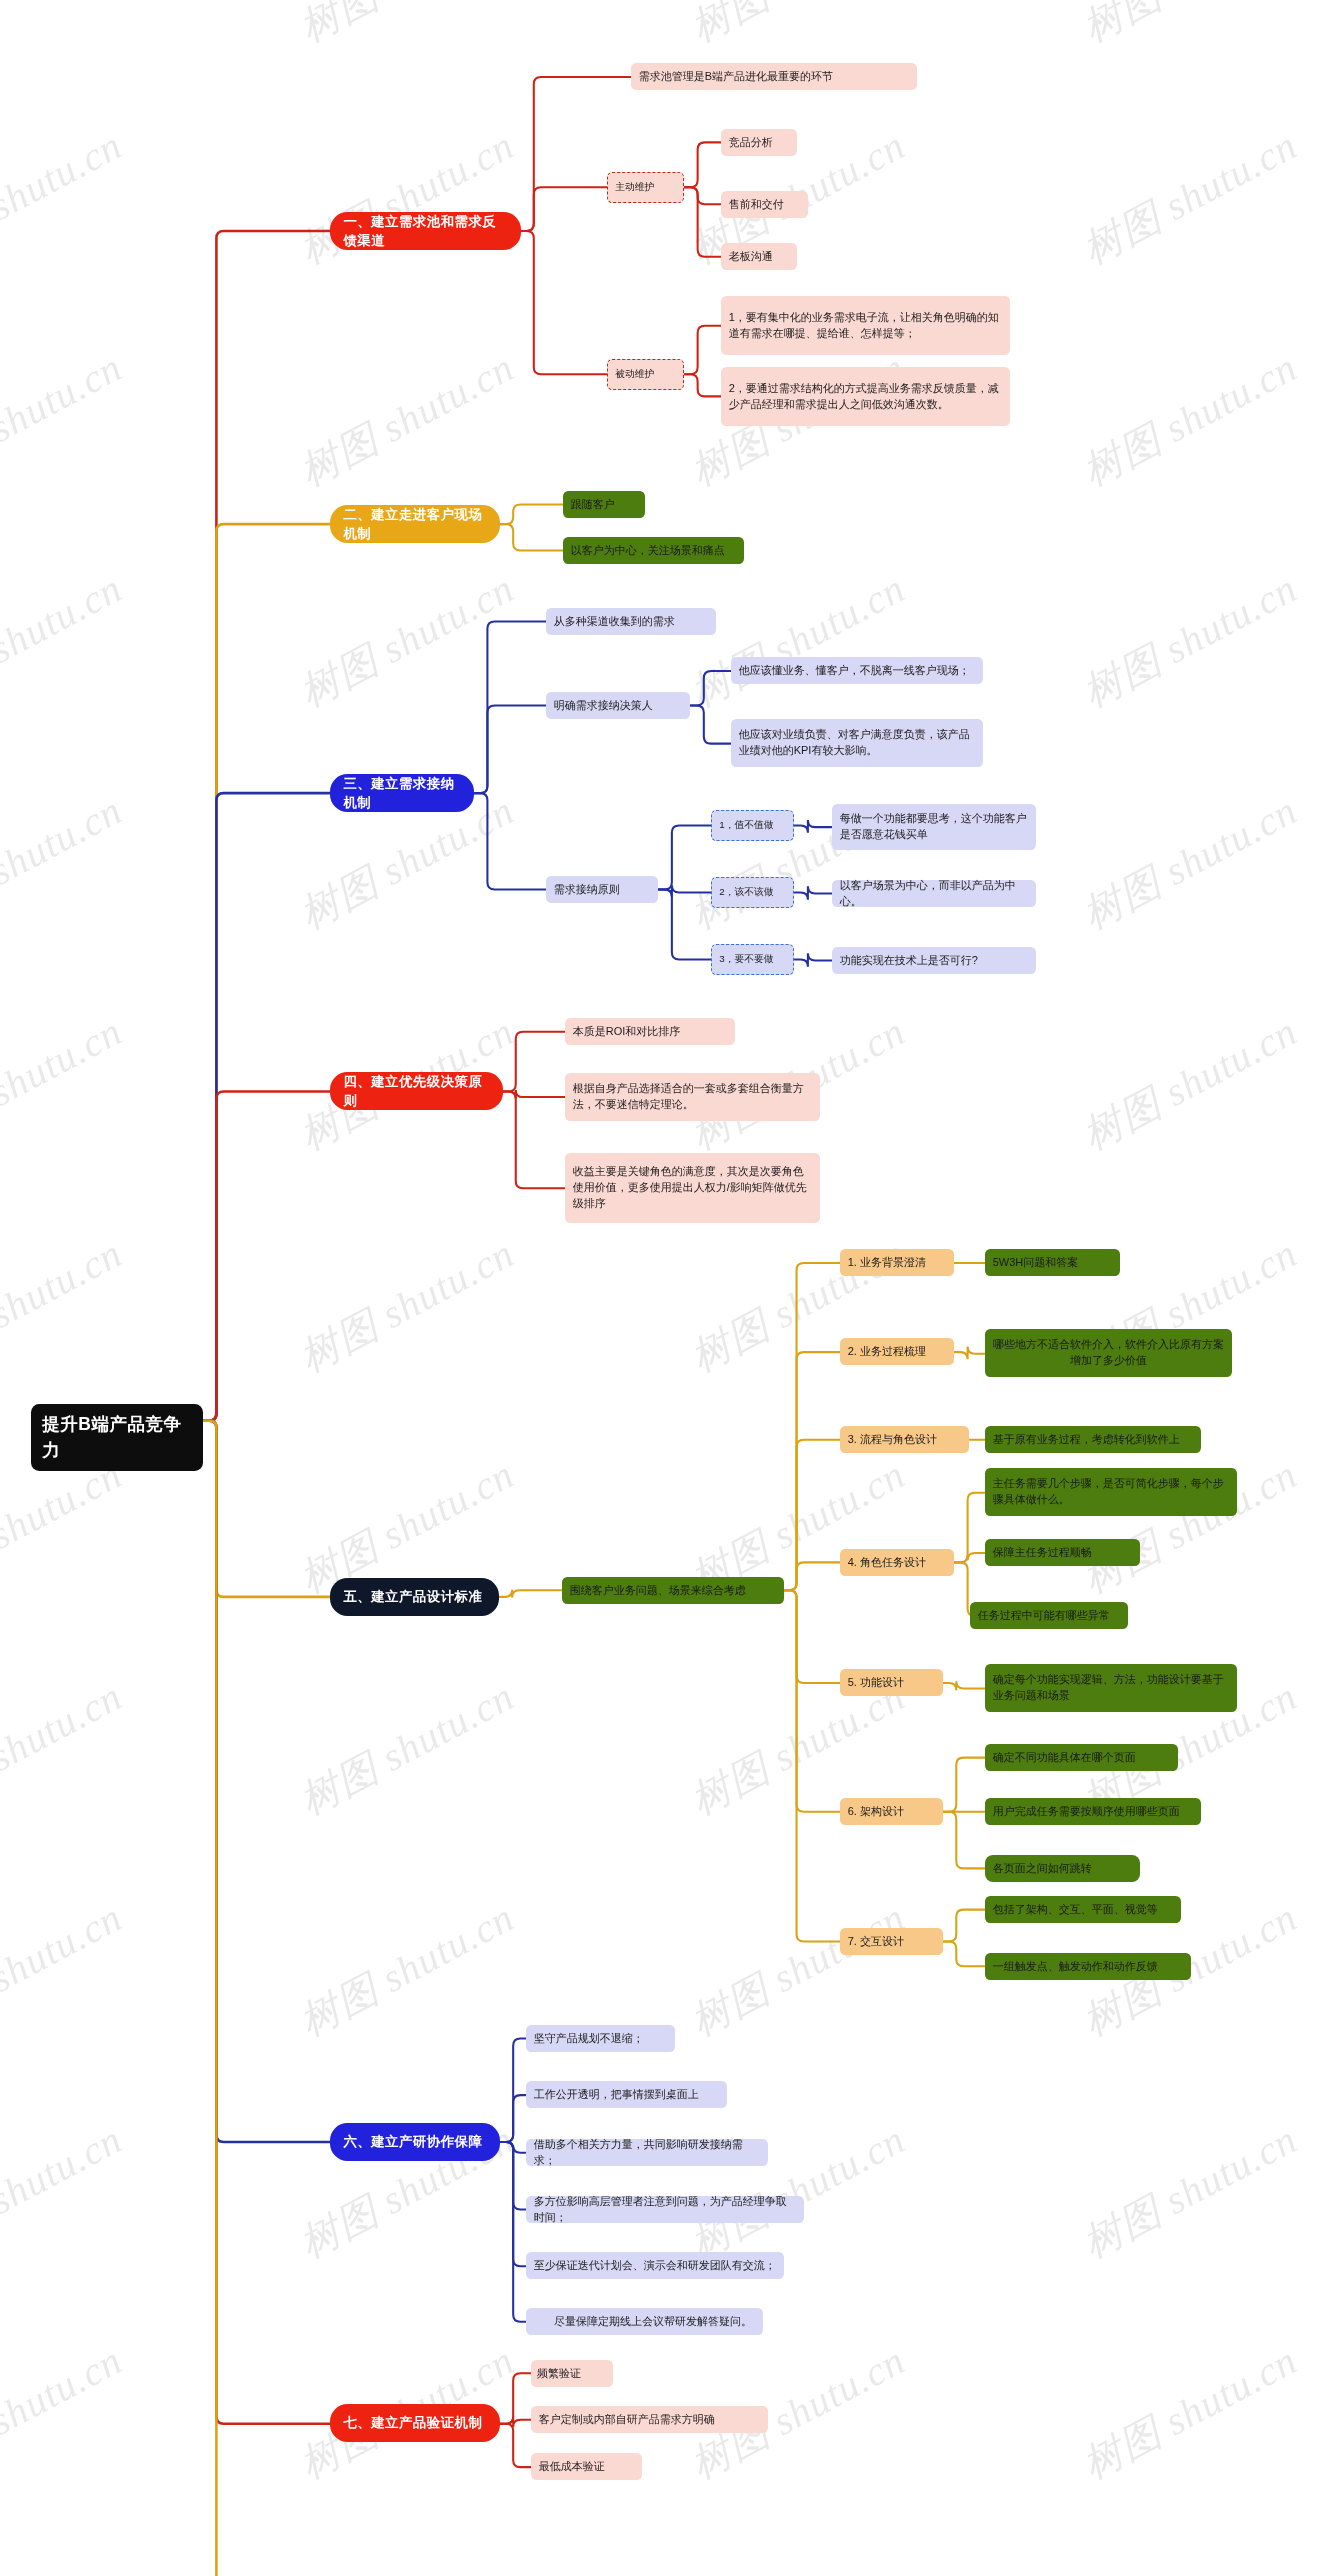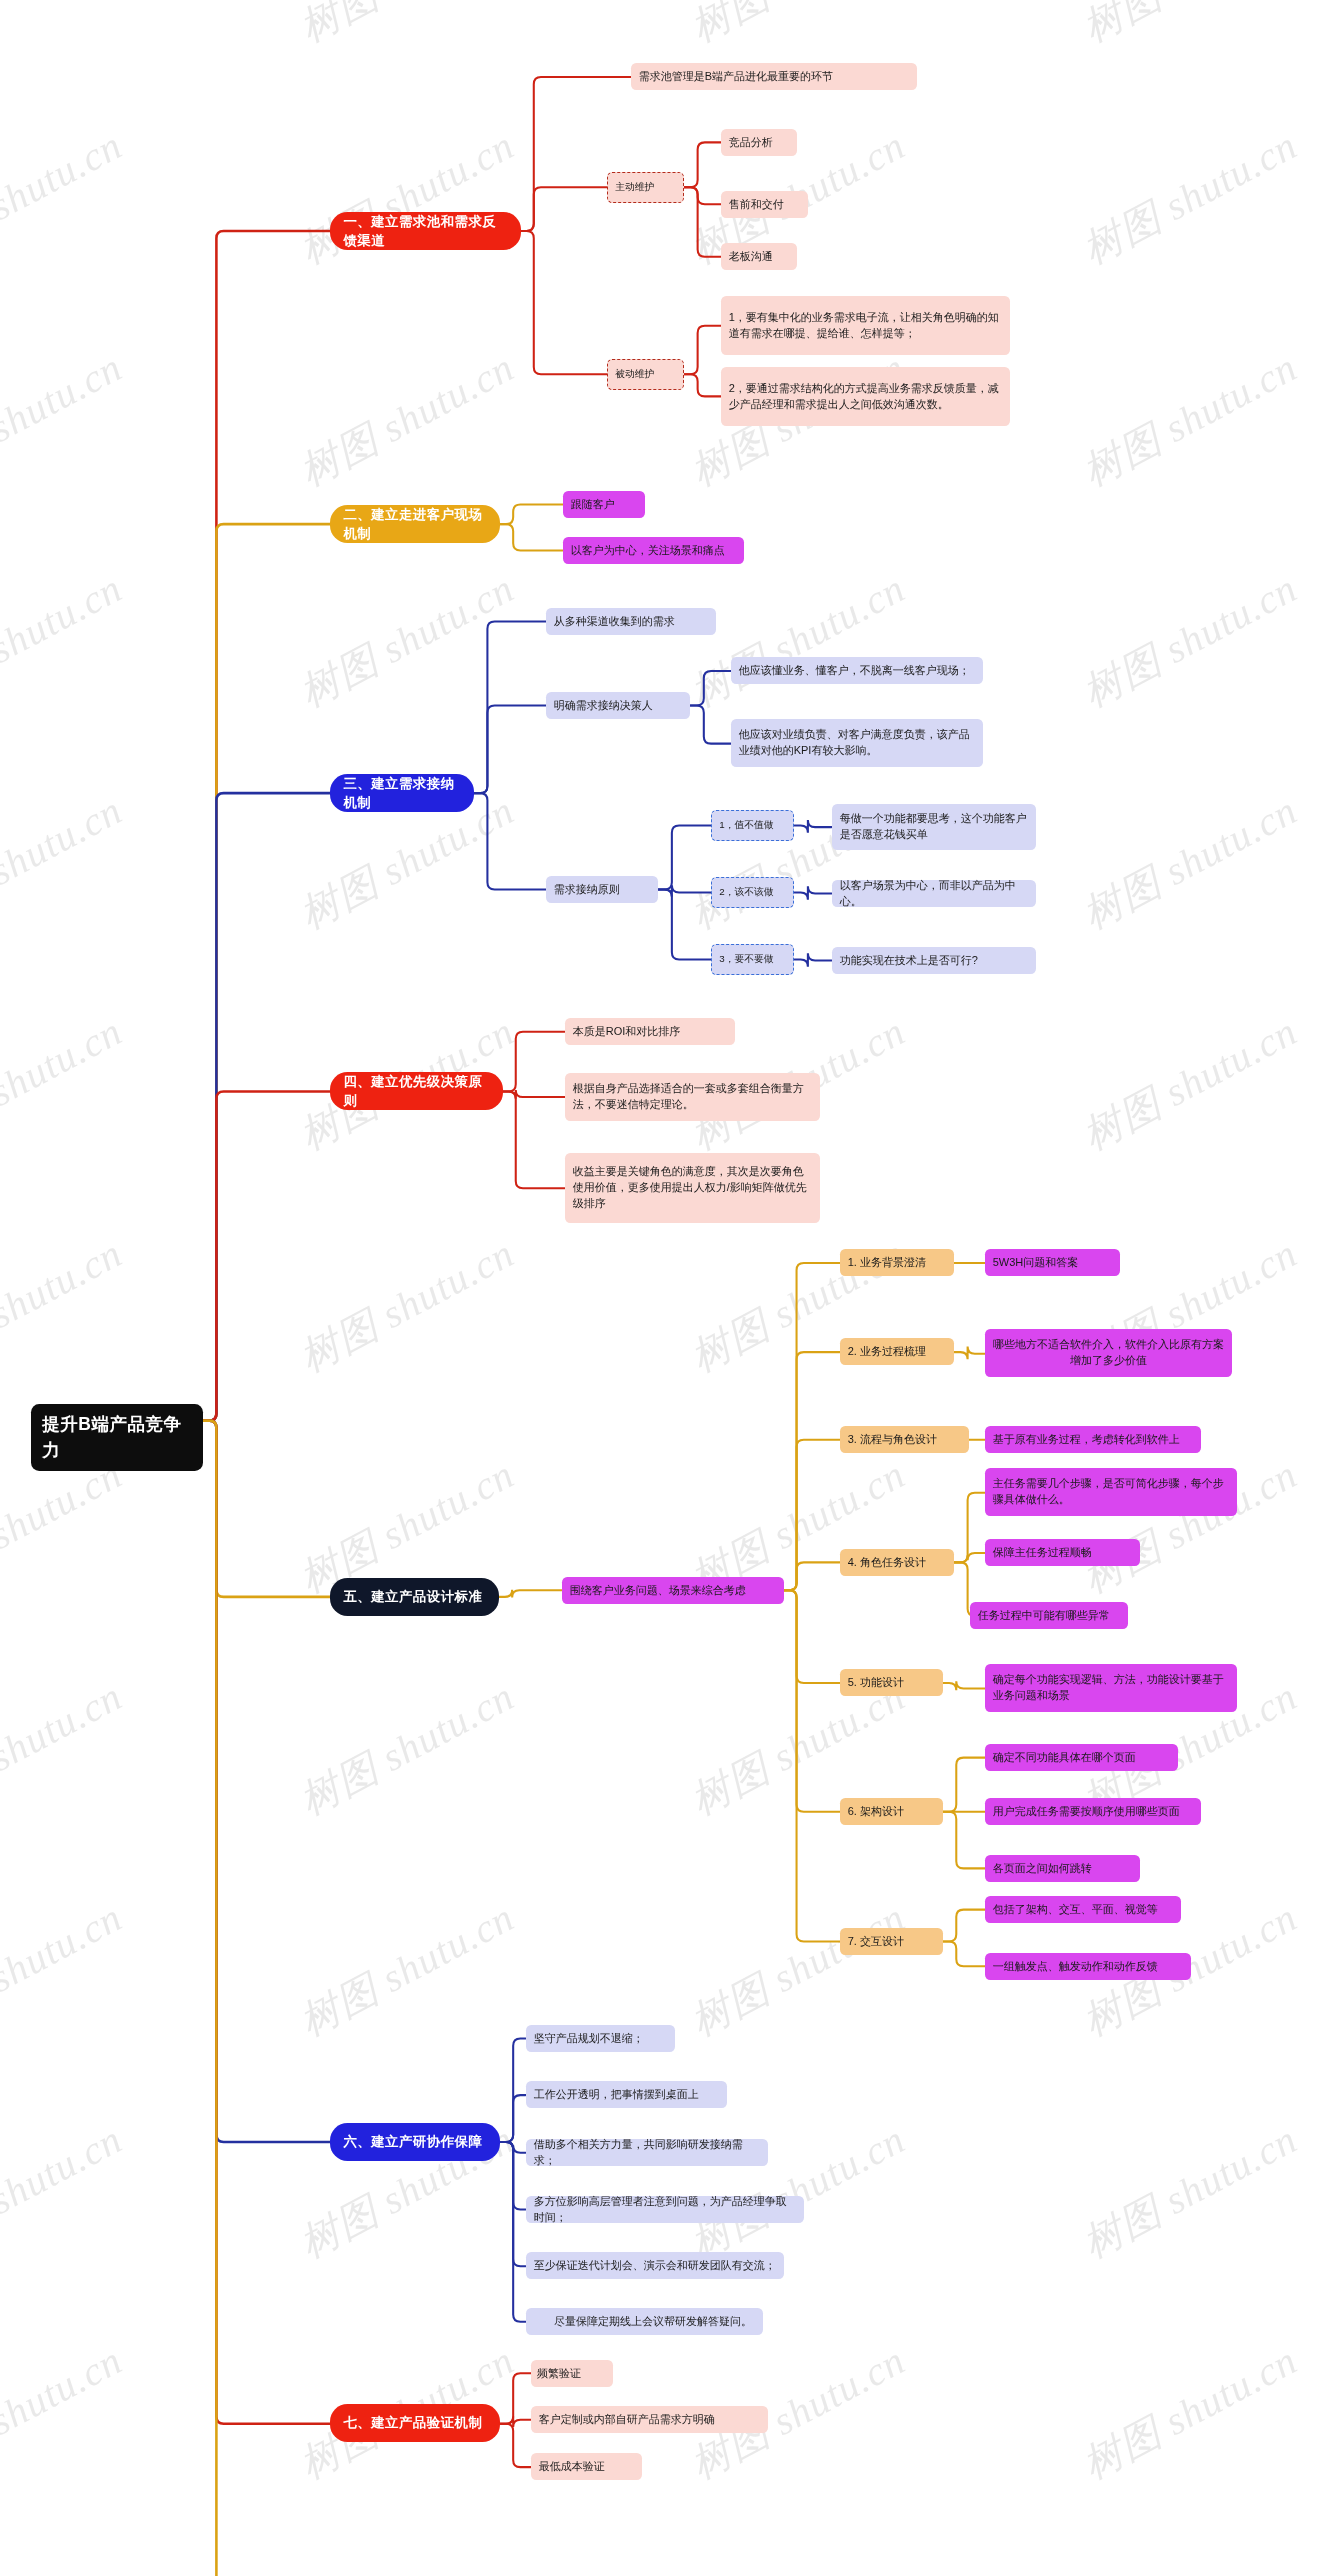--- a/index.html
+++ b/index.html
@@ -60,21 +60,21 @@
   .l1-blue   { background:#2222dd; }
   .l1-yellow { background:#0f172a;text-align:center; }
 
   
   .n-chip {
     font-size:11px; color:#1a1a1a;
     padding:5.7px 7.7px;
     border-radius:5.2px;
   }
   .chip-red    { background:#fbd9d3; }
-  .chip-orange { background:#d946ef; }
+  .chip-orange { background:#4d7c0f; }
   .chip-blue   { background:#d6d8f5; }
   .chip-amber  { background:#f7c887; }
 
   .n-dash {
     font-size:9.8px; color:#1a1a1a;
     padding:5.2px 7.2px;
     border-radius:5.2px;
     border:1.5px dashed;
   }
   .dash-red  { background:#fbd9d3; border-color:#b32b1c; }
@@ -244,21 +244,21 @@
     <div class="node n-chip chip-orange" style="left: 985px; top: 1426px; width: 216px; height: 27px;">基于原有业务过程，考虑转化到软件上</div>
     <div class="node n-chip chip-amber" style="left: 840px; top: 1549px; width: 114px; height: 27px;">4. 角色任务设计</div>
     <div class="node n-chip chip-orange" style="left: 985px; top: 1468px; width: 252px; height: 48px;">主任务需要几个步骤，是否可简化步骤，每个步骤具体做什么。</div>
     <div class="node n-chip chip-orange" style="left: 985px; top: 1539px; width: 155px; height: 27px;">保障主任务过程顺畅</div>
     <div class="node n-chip chip-orange" style="left: 970px; top: 1602px; width: 158px; height: 27px;">任务过程中可能有哪些异常</div>
     <div class="node n-chip chip-amber" style="left: 840px; top: 1669px; width: 103px; height: 27px;">5. 功能设计</div>
     <div class="node n-chip chip-orange" style="left: 985px; top: 1664px; width: 252px; height: 48px;">确定每个功能实现逻辑、方法，功能设计要基于业务问题和场景</div>
     <div class="node n-chip chip-amber" style="left: 840px; top: 1798px; width: 103px; height: 27px;">6. 架构设计</div>
     <div class="node n-chip chip-orange" style="left: 985px; top: 1744px; width: 193px; height: 27px;">确定不同功能具体在哪个页面</div>
     <div class="node n-chip chip-orange" style="left: 985px; top: 1798px; width: 216px; height: 27px;">用户完成任务需要按顺序使用哪些页面</div>
-    <div class="node n-chip chip-orange" style="left: 985px; top: 1855px; width: 155px; height: 27px;">各页面之间如何跳转</div>
+    <div class="node n-chip chip-orange" style="left: 985px; top: 1855px; width: 155px; height: 27px; border-radius: 8px;">各页面之间如何跳转</div>
     <div class="node n-chip chip-amber" style="left: 840px; top: 1928px; width: 103px; height: 27px;">7. 交互设计</div>
     <div class="node n-chip chip-orange" style="left: 985px; top: 1896px; width: 196px; height: 27px;">包括了架构、交互、平面、视觉等</div>
     <div class="node n-chip chip-orange" style="left: 985px; top: 1953px; width: 206px; height: 27px;">一组触发点、触发动作和动作反馈</div>
     <div class="node n-l1 l1-blue" style="left: 330px; top: 2123px; width: 170px; height: 38px;">六、建立产研协作保障</div>
     <div class="node n-chip chip-blue" style="left: 526px; top: 2025px; width: 149px; height: 27px;">坚守产品规划不退缩；</div>
     <div class="node n-chip chip-blue" style="left: 526px; top: 2081px; width: 201px; height: 27px;">工作公开透明，把事情摆到桌面上</div>
     <div class="node n-chip chip-blue" style="left: 526px; top: 2139px; width: 242px; height: 27px;">借助多个相关方力量，共同影响研发接纳需求；</div>
     <div class="node n-chip chip-blue" style="left: 526px; top: 2196px; width: 278px; height: 27px;">多方位影响高层管理者注意到问题，为产品经理争取时间；</div>
     <div class="node n-chip chip-blue" style="left: 526px; top: 2252px; width: 258px; height: 27px;">至少保证迭代计划会、演示会和研发团队有交流；</div>
     <div class="node n-chip chip-blue" style="left: 526px; top: 2308px; width: 237px; height: 27px; padding-left: 28px;">尽量保障定期线上会议帮研发解答疑问。</div>

